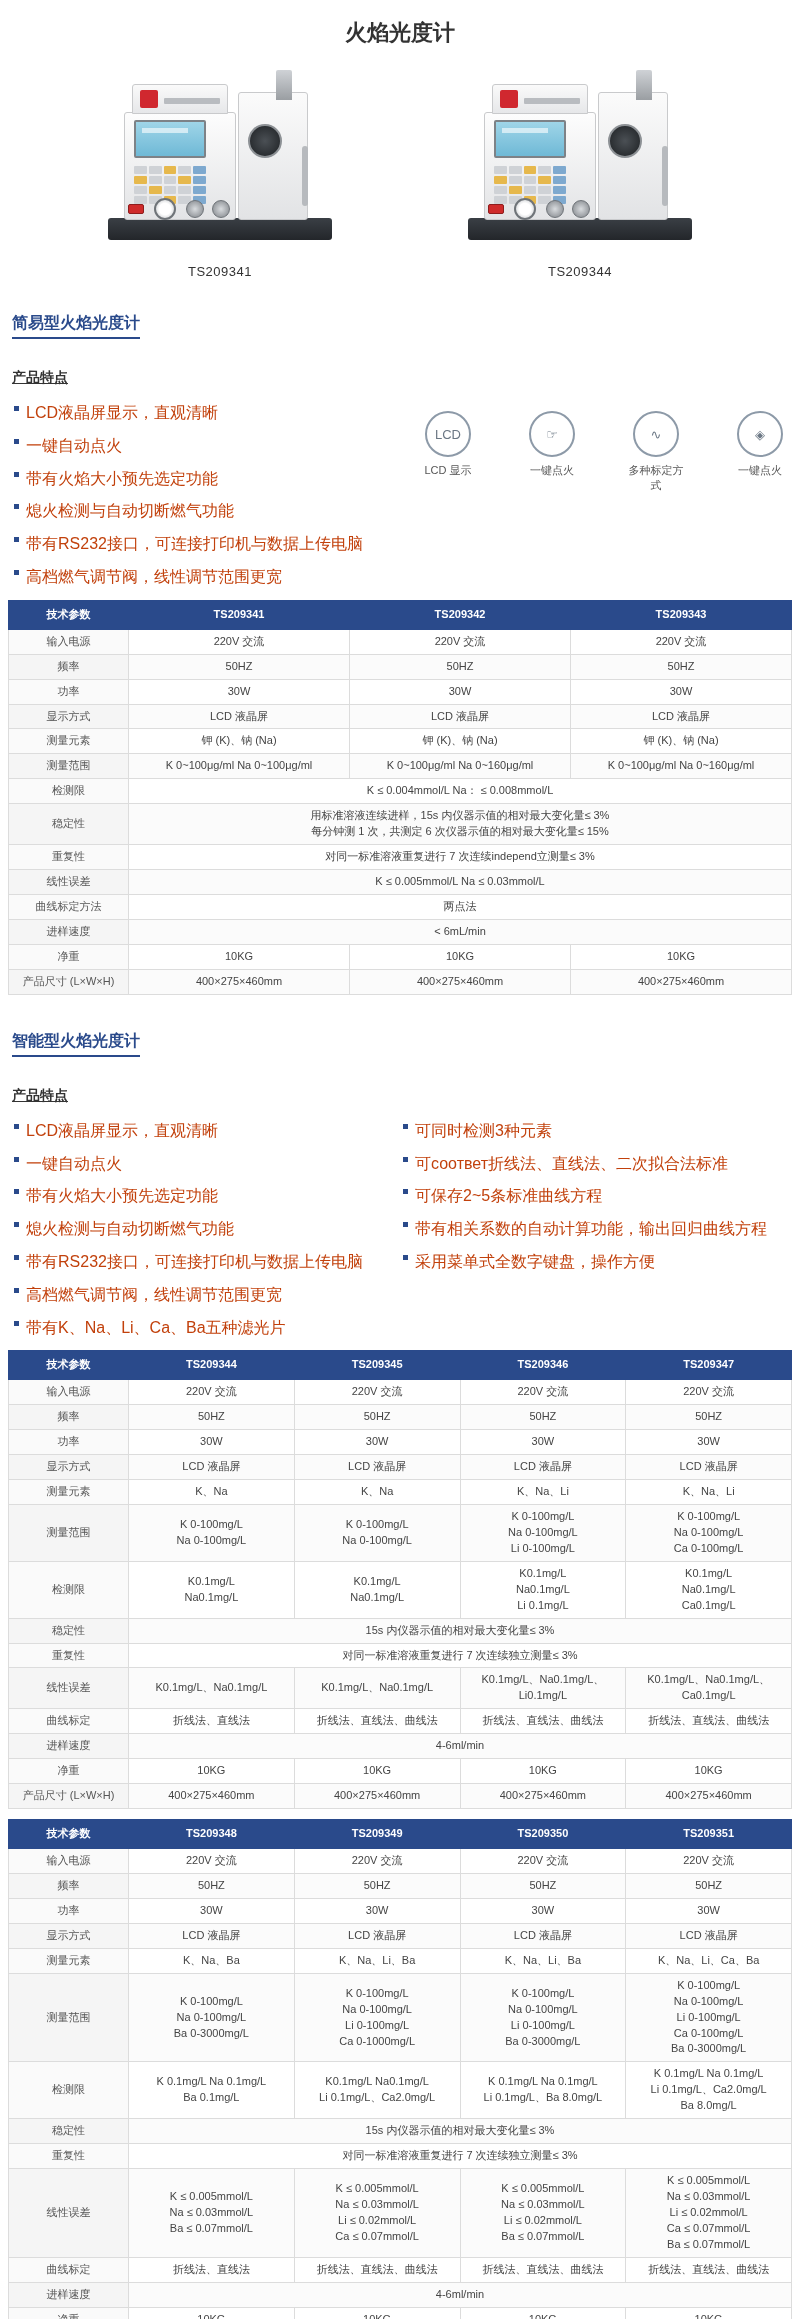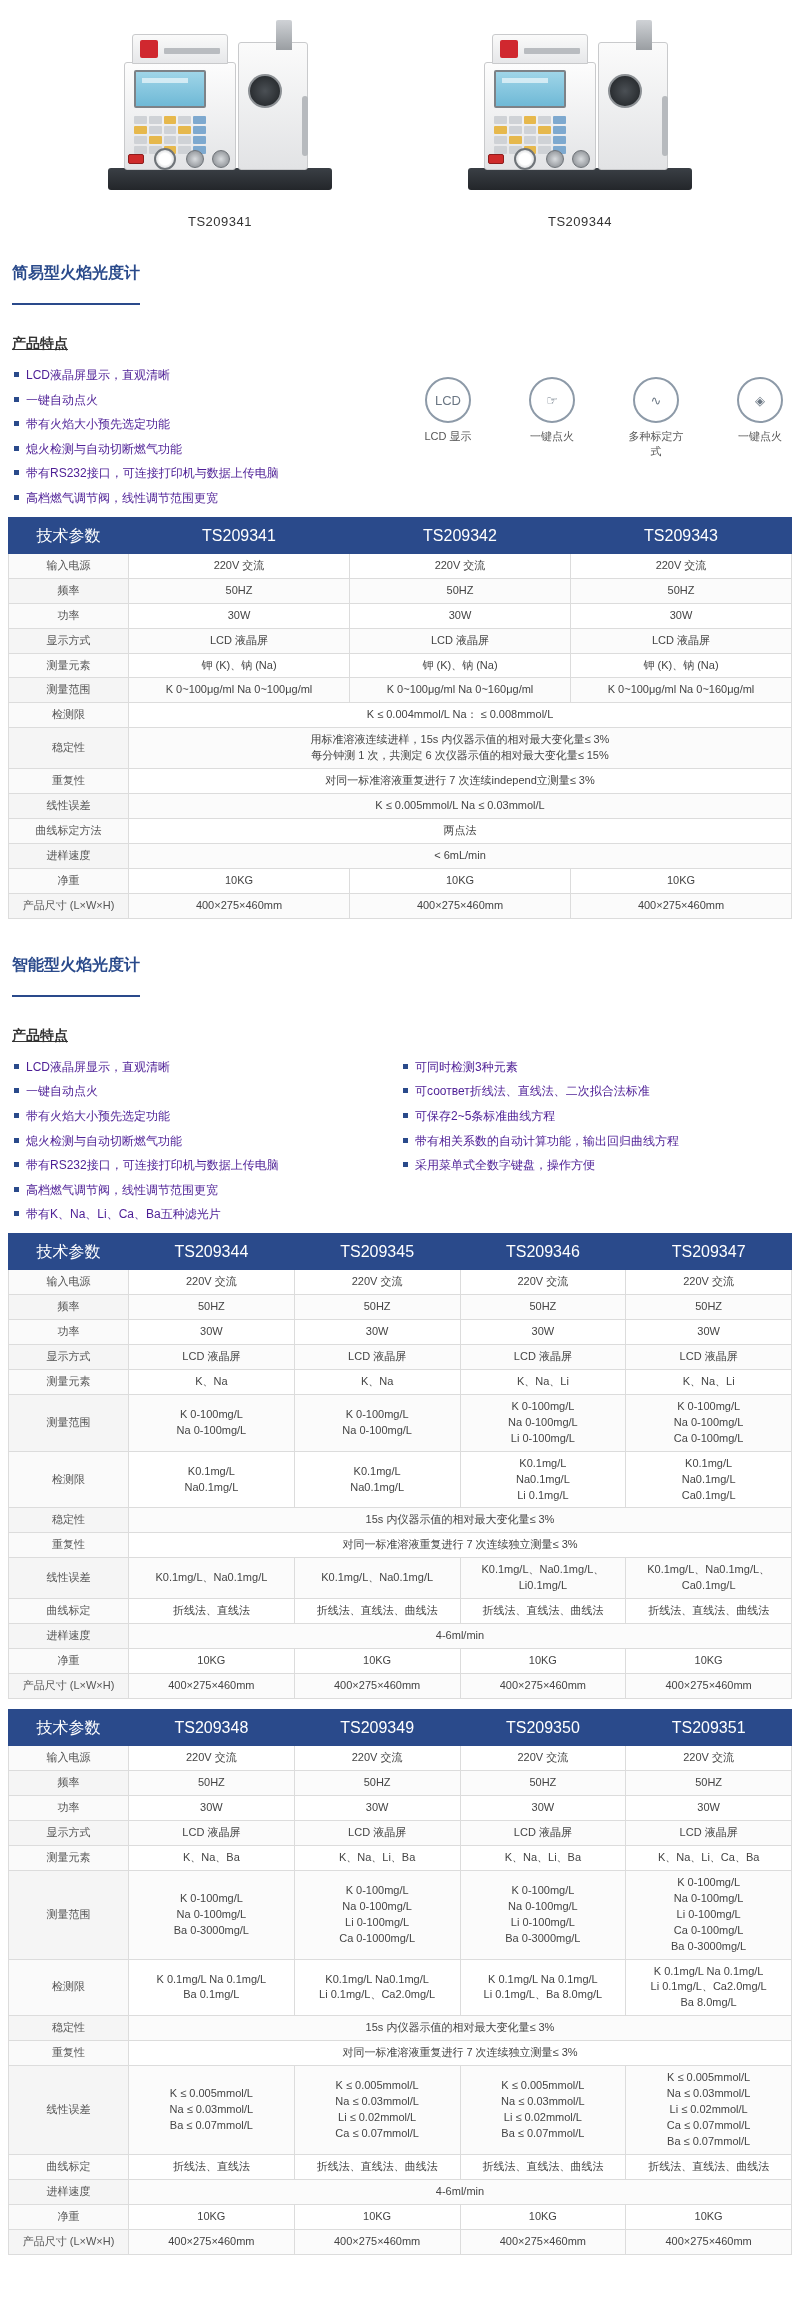--- a/index.html
+++ b/index.html
@@ -146,32 +146,32 @@
   .dev-tube {
     position: absolute; left: 232px; bottom: 44px;
     width: 6px; height: 60px; background: #b7babe; border-radius: 3px;
   }
 
   
   h2.section-title {
     font-size: 16px; font-weight: bold; color: #2a4a8b;
     margin: 26px 0 16px 4px;
     border-bottom: 2px solid #2a4a8b;
-    display: inline-block; padding-bottom: 19px;
+    display: inline-block; padding-bottom: 3px;
   }
   h3.sub-title {
     font-size: 14px; font-weight: bold; color: #333;
     margin: 14px 0 10px 4px;
     text-decoration: underline;
   }
 
   .features-wrap { display: flex; align-items: flex-start; }
   .features { width: 420px; padding-left: 6px; }
   .feature-li {
-    font-size: 12px; color: #4c1d95; line-height: 2.05;
+    font-size: 16px; color: #c2410c; line-height: 2.05;
     padding-left: 12px; position: relative;
   }
   .feature-li:before {
     content: ""; position: absolute; left: 0; top: 9px;
     width: 5px; height: 5px; background: #2a4a8b;
   }
   .features-2col {
     display: flex; flex-wrap: wrap; padding-left: 6px; width: 100%;
   }
   .features-2col .feature-li { width: 50%; }
@@ -196,36 +196,37 @@
   table.spec th, table.spec td {
     border: 1px solid #dcdcdc;
     padding: 4px 3px;
     font-size: 11px;
     text-align: center;
     color: #444;
     line-height: 1.45;
     vertical-align: middle;
   }
   table.spec thead th {
-    background: #2a4a8b; color: #fff; font-weight: normal;
-    padding: 6px 3px; font-size: 16px; border-color: #2a4a8b;
+    background: #2a4a8b; color: #fff; font-weight: bold;
+    padding: 6px 3px; font-size: 11px; border-color: #2a4a8b;
   }
   table.spec thead th.rowhead { background: #2a4a8b; }
   table.spec td.rowhead {
     background: #fafafa; color: #555; width: 120px;
   }
   table.spec tbody tr:nth-child(even) td { background: #fbfbfb; }
   table.spec tbody tr:nth-child(even) td.rowhead { background: #f5f5f5; }
   .nowrap { white-space: pre-line; }
 </style>
 </head>
 <body>
 
 <div class="page">
 
+  <h1 class="page-title">火焰光度计</h1>
 
   <div class="products">
     <div class="product">
       <div class="photo">
         <div class="dev-base"></div>
         <div class="dev-right"></div>
         <div class="dev-body"></div>
         <div class="dev-top"></div>
         <div class="dev-logo"></div>
         <div class="dev-brand"></div>

